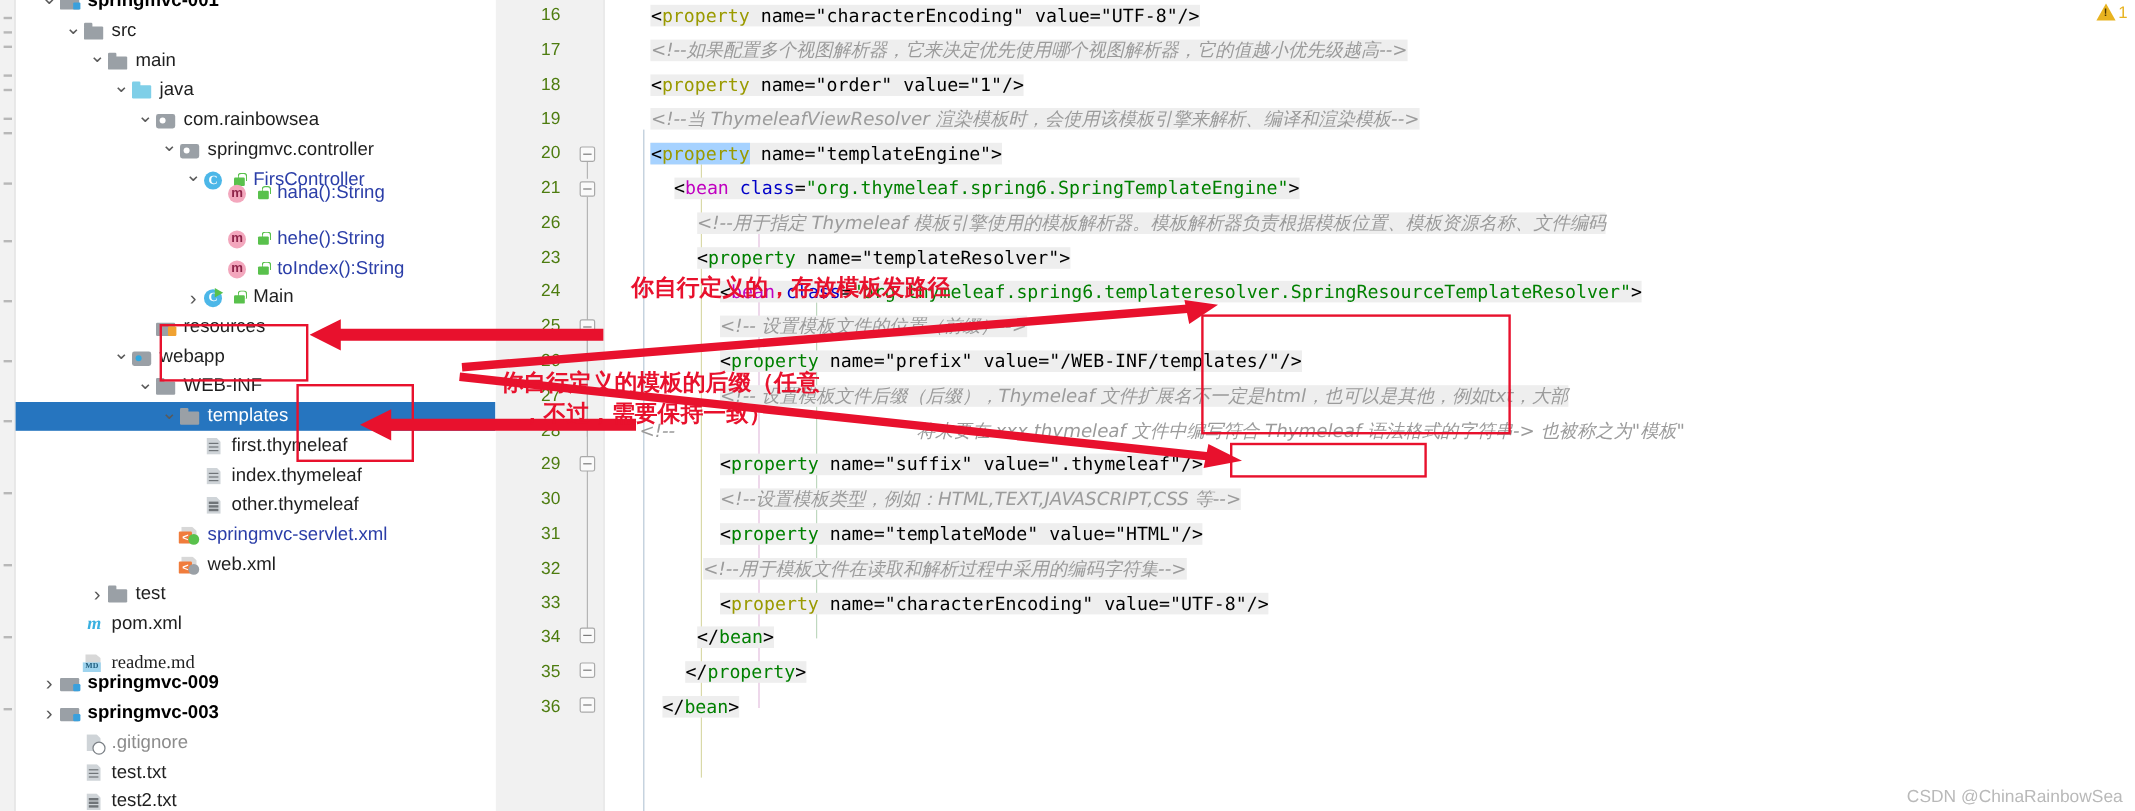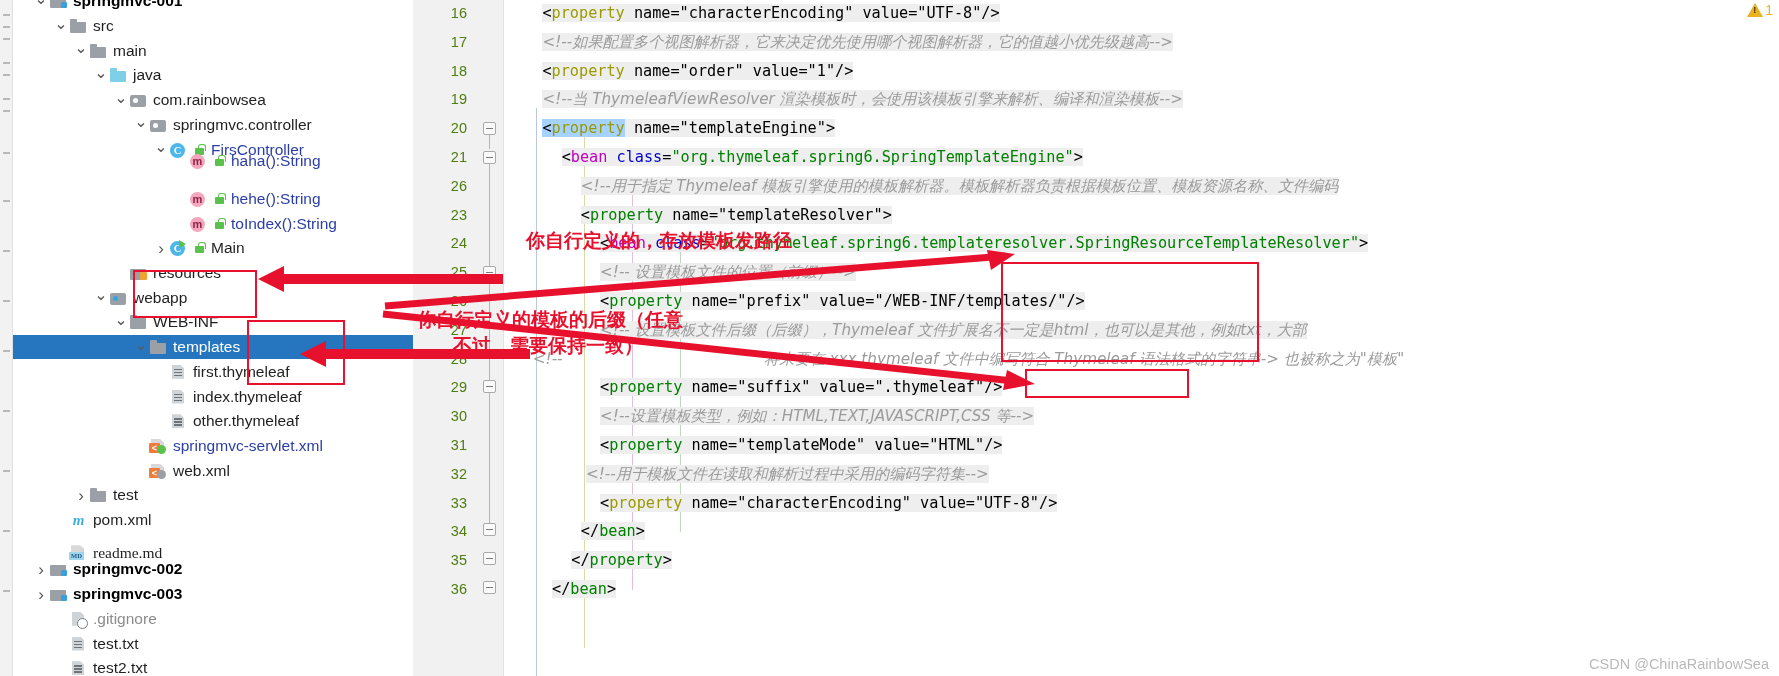--- a/index.html
+++ b/index.html
@@ -537,21 +537,21 @@
         <div class="trow" style="position: absolute; left: 0px; top: 541px; width: 400px; font-family: Liberation Serif, serif;">
           <div style="width: 40px; min-width: 40px;"></div>
           <span class="arrow none">&nbsp;</span>
           <span class="ico md"></span>
           <span class="tlabel">readme.md</span>
         </div>
         <div class="trow" style="position: absolute; left: 0px; top: 557.1px; width: 400px;">
           <div style="width: 20px; min-width: 20px;"></div>
           <span class="arrow" style="font-size: 17px;">›</span>
           <span class="ico folder modbadge"></span>
-          <span class="tlabel bold">springmvc-002</span>
+          <span class="tlabel bold">springmvc-009</span>
         </div>
         <div class="trow" style="position: absolute; left: 0px; top: 581.8px; width: 400px;">
           <div style="width: 20px; min-width: 20px;"></div>
           <span class="arrow" style="font-size: 17px;">›</span>
           <span class="ico folder modbadge"></span>
           <span class="tlabel bold">springmvc-003</span>
         </div>
         <div class="trow" style="position: absolute; left: 0px; top: 606.5px; width: 400px;">
           <div style="width: 40px; min-width: 40px;"></div>
           <span class="arrow none">&nbsp;</span>

